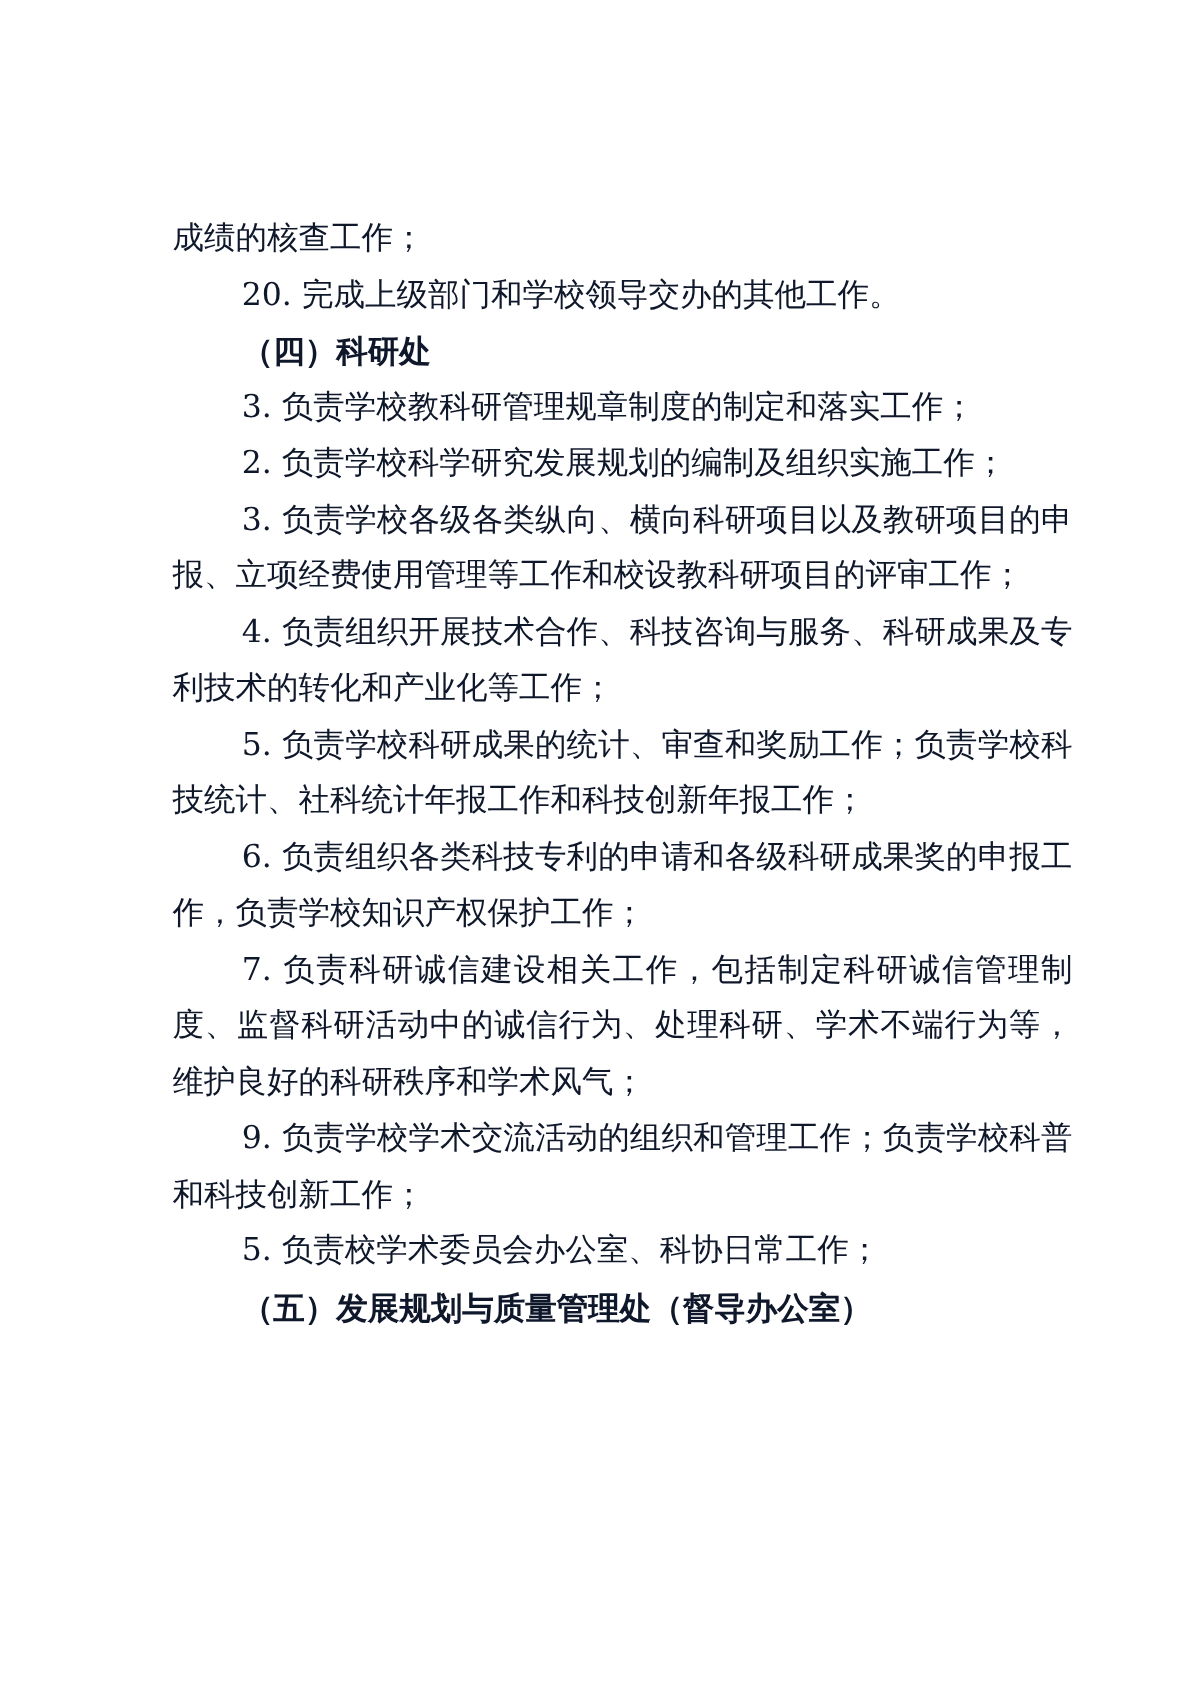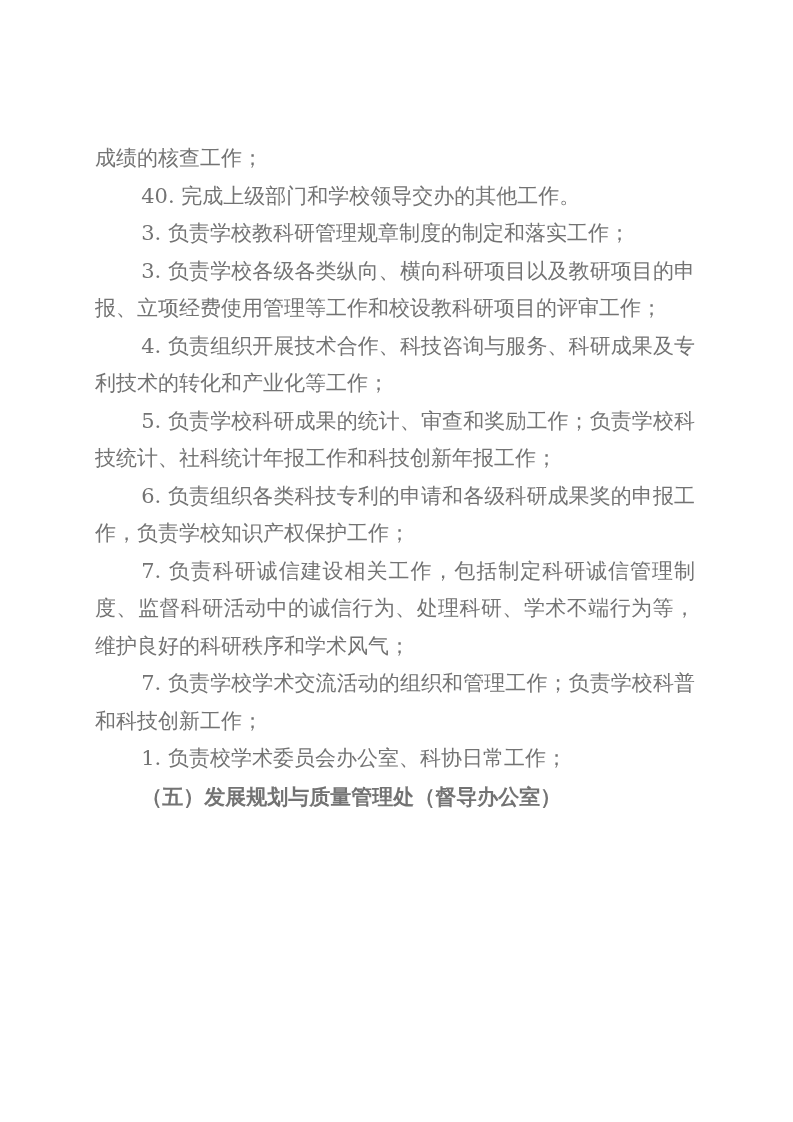--- a/index.html
+++ b/index.html
@@ -36,26 +36,28 @@
     text-indent: 0;
   }
   .para.heading {
     font-weight: 700;
   }
 </style>
 </head>
 <body>
 
 <div class="page">
-  <div class="text-column" style="color: #737373;">
+  <div class="text-column" style="color: #0f172a; margin-left: 20px;">
       <p class="para no-indent">成绩的核查工作；</p>
-      <p class="para">40. 完成上级部门和学校领导交办的其他工作。</p>
+      <p class="para">20. 完成上级部门和学校领导交办的其他工作。</p>
+      <p class="para heading">（四）科研处</p>
       <p class="para">3. 负责学校教科研管理规章制度的制定和落实工作；</p>
+      <p class="para">2. 负责学校科学研究发展规划的编制及组织实施工作；</p>
       <p class="para">3. 负责学校各级各类纵向、横向科研项目以及教研项目的申报、立项经费使用管理等工作和校设教科研项目的评审工作；</p>
       <p class="para">4. 负责组织开展技术合作、科技咨询与服务、科研成果及专利技术的转化和产业化等工作；</p>
       <p class="para">5. 负责学校科研成果的统计、审查和奖励工作；负责学校科技统计、社科统计年报工作和科技创新年报工作；</p>
       <p class="para">6. 负责组织各类科技专利的申请和各级科研成果奖的申报工作，负责学校知识产权保护工作；</p>
       <p class="para">7. 负责科研诚信建设相关工作，包括制定科研诚信管理制度、监督科研活动中的诚信行为、处理科研、学术不端行为等，维护良好的科研秩序和学术风气；</p>
-      <p class="para">7. 负责学校学术交流活动的组织和管理工作；负责学校科普和科技创新工作；</p>
-      <p class="para">1. 负责校学术委员会办公室、科协日常工作；</p>
+      <p class="para">9. 负责学校学术交流活动的组织和管理工作；负责学校科普和科技创新工作；</p>
+      <p class="para">5. 负责校学术委员会办公室、科协日常工作；</p>
       <p class="para heading">（五）发展规划与质量管理处（督导办公室）</p>
     </div>
 </div>
 
 </body></html>

